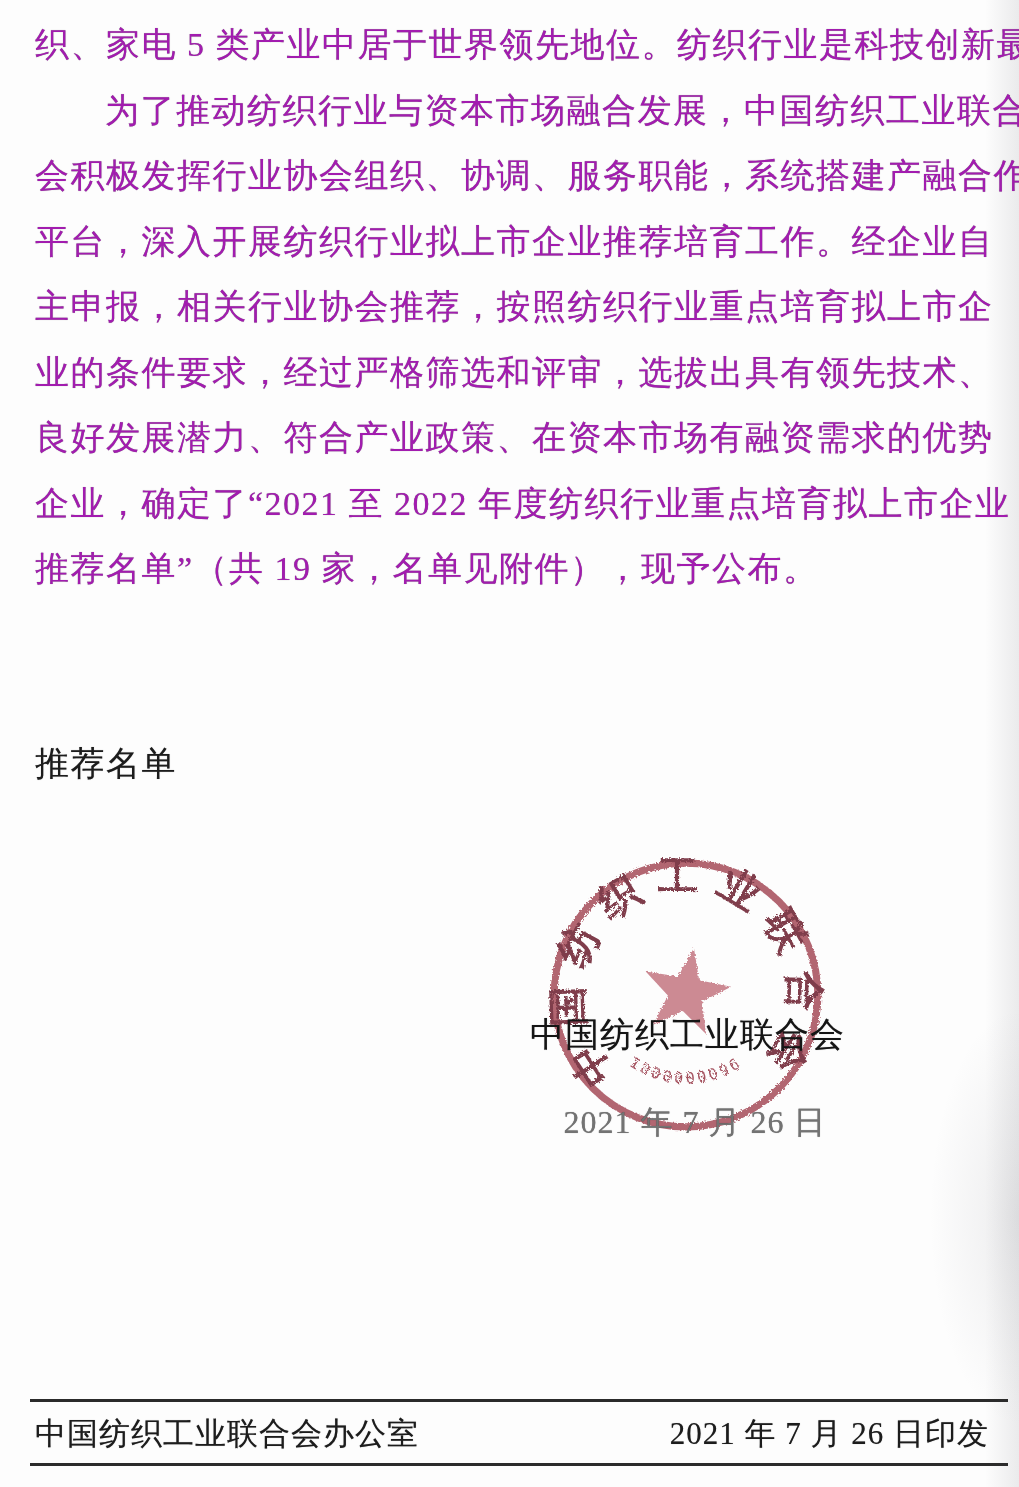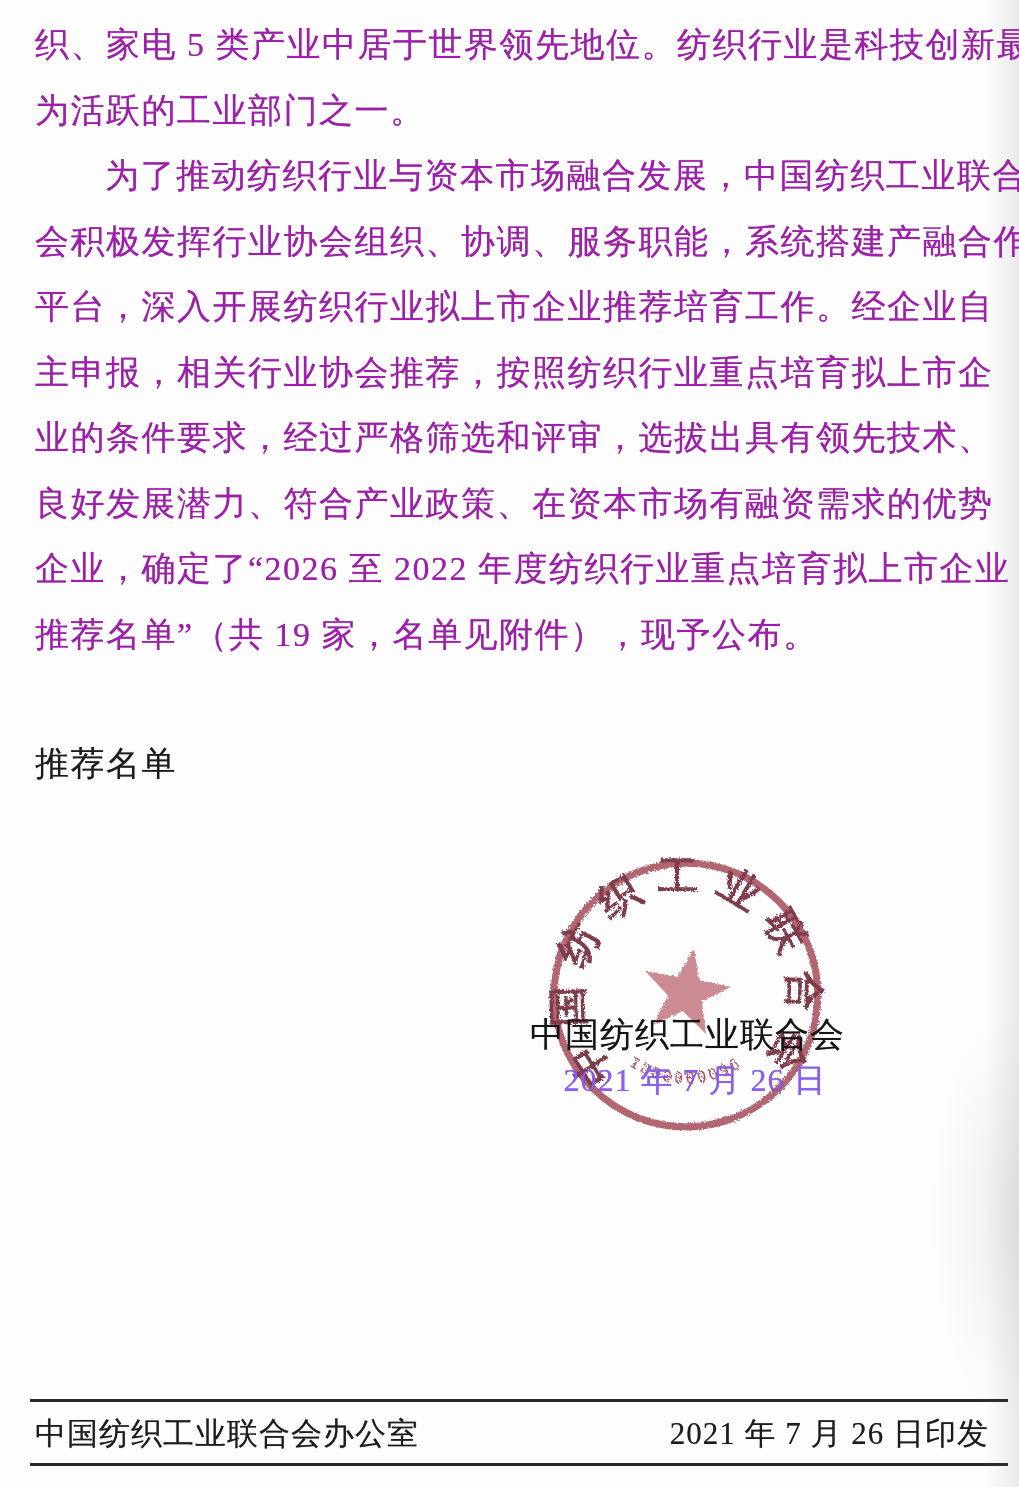--- a/index.html
+++ b/index.html
@@ -40,22 +40,22 @@
     font-family:"Liberation Serif","DejaVu Serif",serif;font-weight:bold;}
   .seal-star{fill:#a83346;fill-opacity:.66;}
   .seal-code{fill:#9a3a4a;font-size:15px;letter-spacing:3px;
     font-family:"DejaVu Sans Mono",monospace;}
   .sig-org{
     position:absolute;left:530px;top:1012px;width:330px;
     font-size:34px;line-height:46px;letter-spacing:1px;color:#151515;
     text-shadow:0 0 .7px rgba(20,20,20,.6);white-space:nowrap;
   }
   .sig-date{
-    position:absolute;left:530px;top:1058px;width:330px;text-align:center;
-    font-size:32px;line-height:44px;letter-spacing:1px;color:#8b5cf6;
+    position:absolute;left:530px;top:1100px;width:330px;text-align:center;
+    font-size:32px;line-height:44px;letter-spacing:1px;color:#737373;
     text-shadow:0 0 .7px rgba(20,20,20,.6);white-space:nowrap;
   }
   .footer-rule{
     position:absolute;left:30px;width:978px;height:3px;background:#2b2b2b;
   }
   .footer-rule.top{top:1399px;}
   .footer-rule.bottom{top:1463px;}
   .footer-row{
     position:absolute;left:35px;right:30px;top:1412px;height:44px;
     display:flex;justify-content:space-between;align-items:center;
@@ -65,28 +65,27 @@
   .footer-left,.footer-right{white-space:nowrap;}
 </style>
 </head>
 <body>
 
 <div class="scan-shade-right"></div>
 <div class="scan-shade-corner"></div>
 
 <div class="body-text">
   <div class="line">织、家电 5 类产业中居于世界领先地位。纺织行业是科技创新最</div>
-  <div class="line">为活跃的工业部门之一。</div>
   <div class="line indent">为了推动纺织行业与资本市场融合发展，中国纺织工业联合</div>
   <div class="line">会积极发挥行业协会组织、协调、服务职能，系统搭建产融合作</div>
   <div class="line">平台，深入开展纺织行业拟上市企业推荐培育工作。经企业自</div>
   <div class="line">主申报，相关行业协会推荐，按照纺织行业重点培育拟上市企</div>
   <div class="line">业的条件要求，经过严格筛选和评审，选拔出具有领先技术、</div>
   <div class="line">良好发展潜力、符合产业政策、在资本市场有融资需求的优势</div>
-  <div class="line">企业，确定了“2026 至 2022 年度纺织行业重点培育拟上市企业</div>
+  <div class="line">企业，确定了“2021 至 2022 年度纺织行业重点培育拟上市企业</div>
   <div class="line">推荐名单”（共 19 家，名单见附件），现予公布。</div>
 </div>
 
 <div class="attach-text">
   <div class="line">推荐名单</div>
 </div>
 
 <svg class="seal" viewBox="0 0 280 280" xmlns="http://www.w3.org/2000/svg">
   <defs>
     <filter id="rough">

